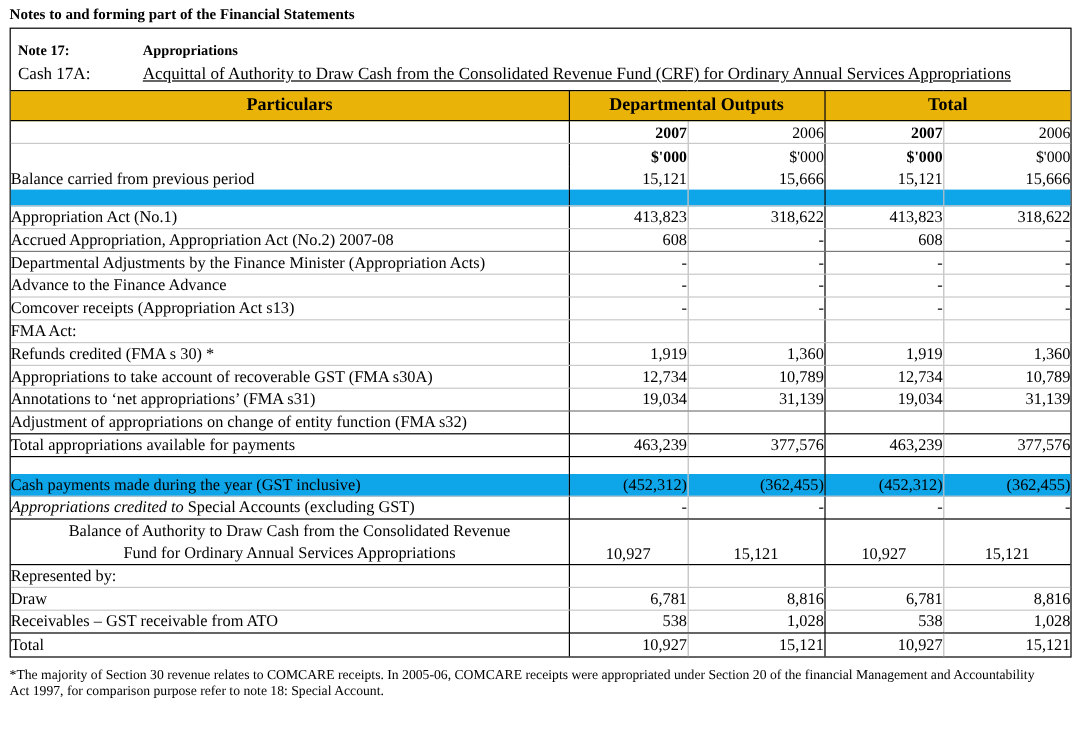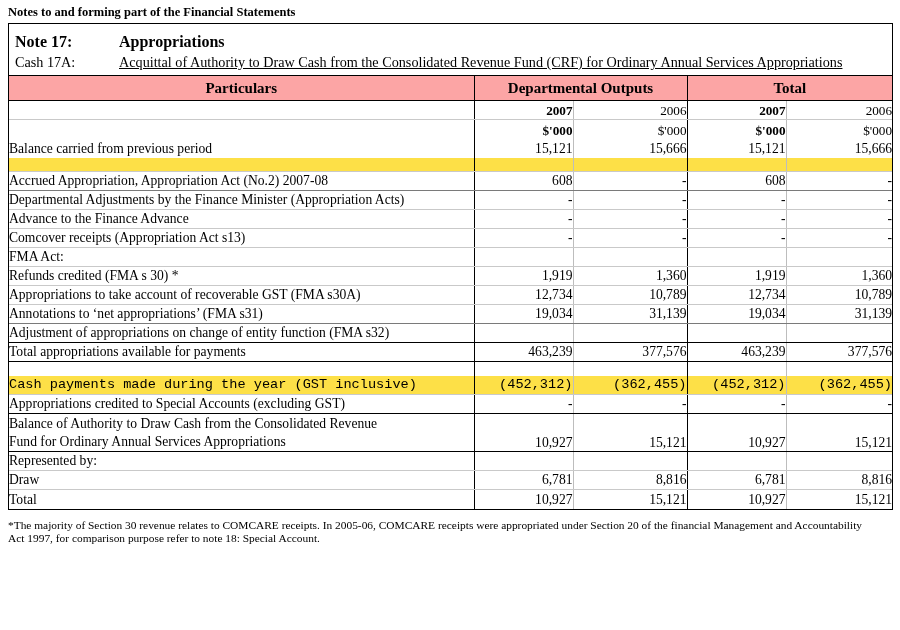--- a/index.html
+++ b/index.html
@@ -37,21 +37,21 @@
     margin: 0 7px 0 8px;
     border: 1.6px solid #000;
     border-bottom: 1.6px solid #000;
     box-sizing: border-box;
   }
 
   .note-head {
     padding: 8px 0 1px 6px;
   }
   .note-line-1 {
-    font-size: 16px;
+    font-size: 12px;
     font-weight: bold;
     line-height: 20px;
     white-space: nowrap;
   }
   .note-line-1 .nlabel { display: inline-block; width: 104px; }
   .note-line-2 {
     font-size: 14.2px;
     line-height: 20px;
     white-space: nowrap;
     padding-bottom: 2px;
@@ -75,21 +75,21 @@
   table.fin td, table.fin th {
     padding: 0;
     margin: 0;
     vertical-align: bottom;
     font-weight: normal;
     box-sizing: border-box;
   }
 
   
   tr.hdr th {
-    background: #fca5a5;
+    background: #eab308;
     font-weight: bold;
     font-size: 15px;
     text-align: center;
     height: 24px;
     line-height: 24px;
     border-top: 1.6px solid #000;
     border-bottom: 1.6px solid #000;
   }
   th.h-part { border-right: 1.6px solid #000; }
   th.h-dept { border-right: 1.6px solid #000; }
@@ -113,36 +113,36 @@
   tr.r { height: 19px; }
   tr.r td { height: 19px; line-height: 18px; }
 
   
   tr.years td { font-weight: normal; font-size: 13.2px; height: 18px; line-height: 17px;}
   tr.years td.b { font-weight: bold; }
   tr.units td { font-size: 13.2px; height: 18px; line-height: 17px;}
   tr.units td.b { font-weight: bold; }
 
   .bold { font-weight: bold; }
-  .ital { }
+  .ital { font-style: italic; }
   .indent { padding-left: 10px; }
 
   
-  tr.shade td { background: #fde047; font-family: Liberation Mono, monospace; }
+  tr.shade td { background: #0ea5e9; }
 
   
   tr.spacer { height: 14px; }
   tr.spacer td { height: 14px; }
   .rule-bot-heavy td { border-bottom: 1.6px solid #000; }
   .rule-bot-light td { border-bottom: 1px solid #c9c9c9; }
   .rule-bot-thin td { border-bottom: 1px solid #7a7a7a; }
 
   
   tr.tall { height: 38px; }
-  tr.tall td { height: 38px; }
+  tr.tall td { height: 38px; text-align: center; }
   td.twoline {
     font-weight: bold;
     line-height: 18px;
     white-space: normal;
     vertical-align: top;
     padding-top: 1px;
   }
 
   
   .footnote {
@@ -211,20 +211,27 @@
         </tr>
 
         <tr class="spacer shade rule-bot-light">
           <td class="lab"></td>
           <td class="num sep-light"></td>
           <td class="num sep-heavy"></td>
           <td class="num sep-light"></td>
           <td class="num edge"></td>
         </tr>
 
+        <tr class="r rule-bot-light">
+          <td class="lab">Appropriation Act (No.1)</td>
+          <td class="num sep-light bold">413,823</td>
+          <td class="num sep-heavy">318,622</td>
+          <td class="num sep-light bold">413,823</td>
+          <td class="num edge">318,622</td>
+        </tr>
 
         <tr class="r rule-bot-thin">
           <td class="lab">Accrued Appropriation, Appropriation Act (No.2) 2007-08</td>
           <td class="num sep-light bold">608</td>
           <td class="num sep-heavy">-</td>
           <td class="num sep-light bold">608</td>
           <td class="num edge">-</td>
         </tr>
 
         <tr class="r rule-bot-light">
@@ -344,20 +351,27 @@
 
         <tr class="r rule-bot-light">
           <td class="lab">Draw</td>
           <td class="num sep-light bold">6,781</td>
           <td class="num sep-heavy">8,816</td>
           <td class="num sep-light bold">6,781</td>
           <td class="num edge">8,816</td>
         </tr>
 
 
+        <tr class="r rule-bot-heavy">
+          <td class="lab">Receivables – GST receivable from ATO</td>
+          <td class="num sep-light bold">538</td>
+          <td class="num sep-heavy">1,028</td>
+          <td class="num sep-light bold">538</td>
+          <td class="num edge">1,028</td>
+        </tr>
 
         <tr class="r">
           <td class="lab bold">Total</td>
           <td class="num sep-light bold">10,927</td>
           <td class="num sep-heavy">15,121</td>
           <td class="num sep-light bold">10,927</td>
           <td class="num edge">15,121</td>
         </tr>
 
       </tbody>

